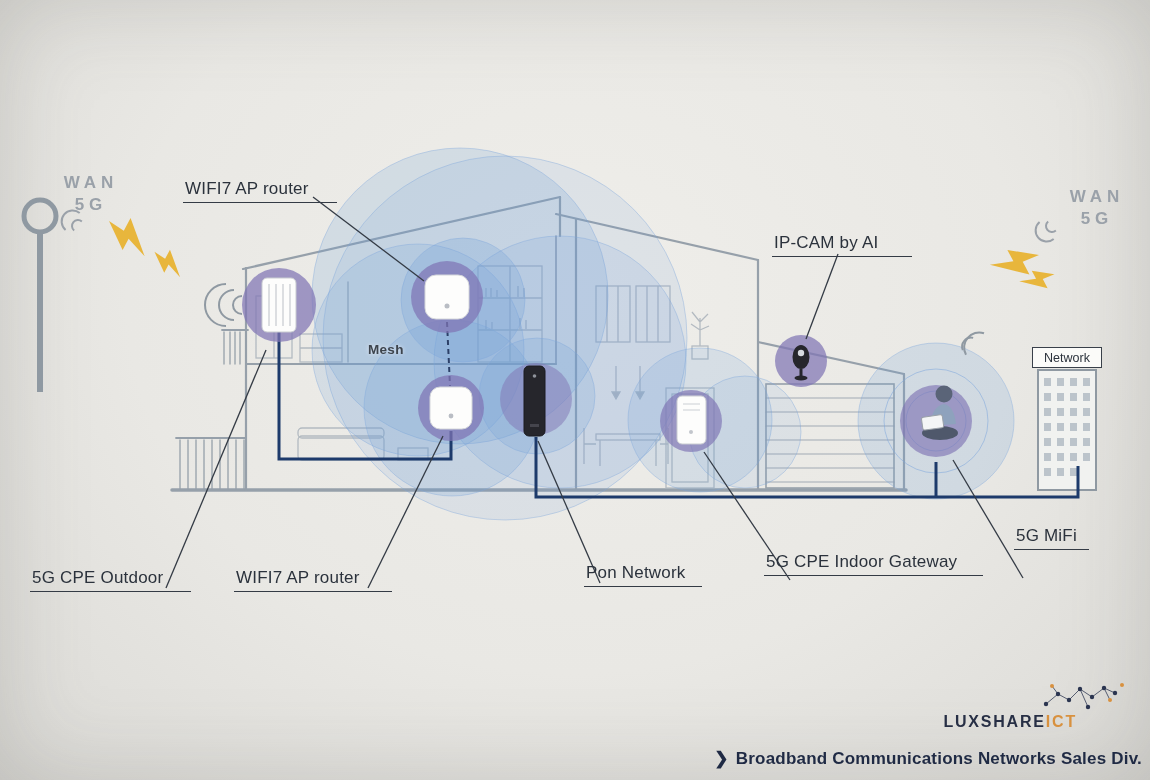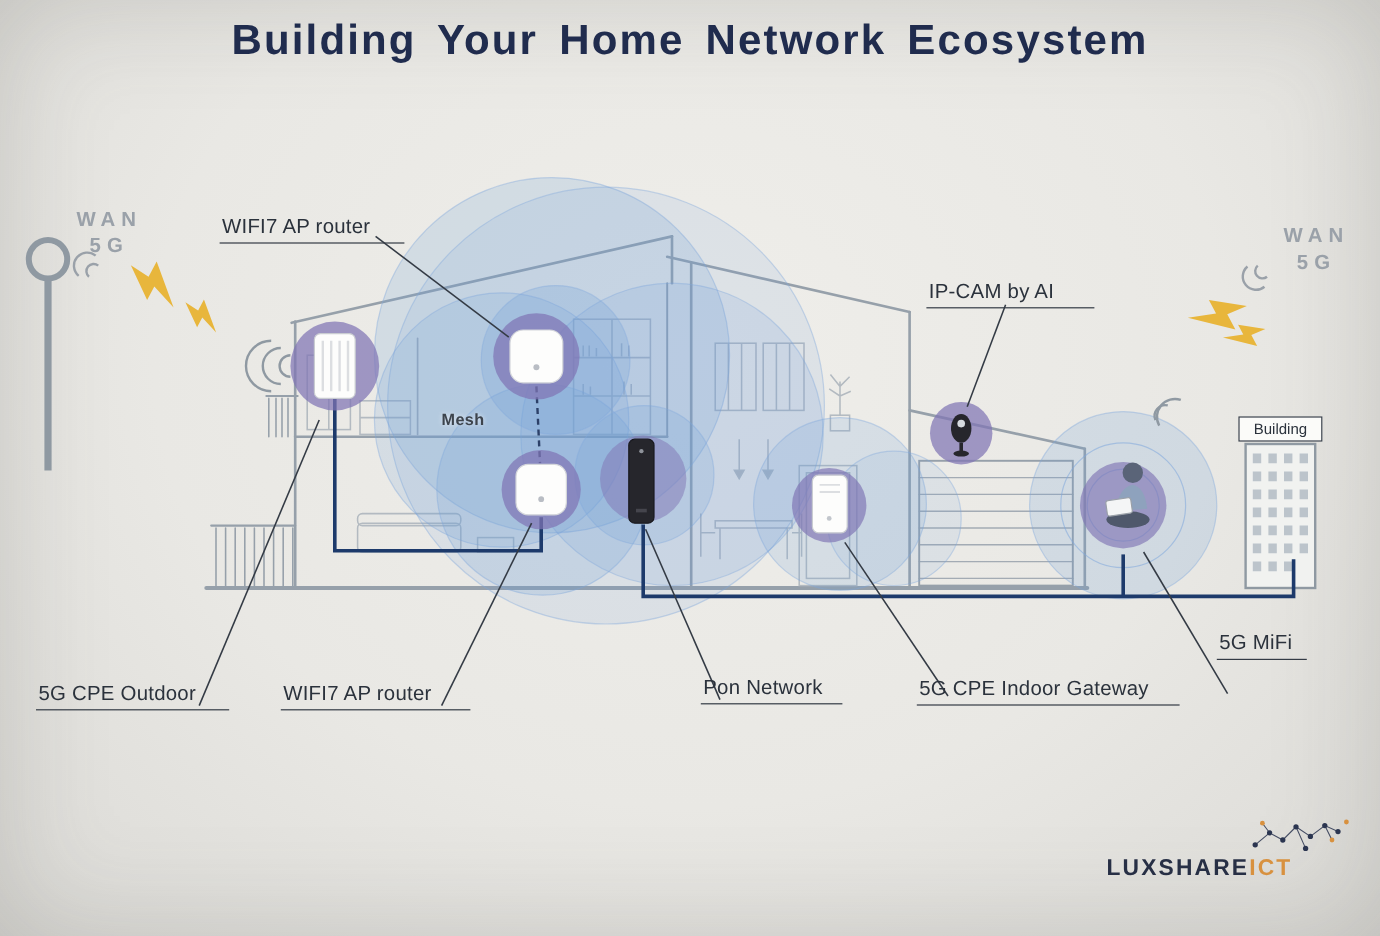--- a/index.html
+++ b/index.html
@@ -26,36 +26,35 @@
   .mesh{
     position:absolute; left:368px; top:342px; font-size:13.5px; font-weight:700;
     color:#3d444d; letter-spacing:.3px; text-shadow:0 0 4px rgba(235,240,248,.9);
   }
   .telecom{
     position:absolute; left:1032px; top:347px; width:70px; height:21px;
     background:#fbfbf9; border:1.5px solid #39404a; display:flex; align-items:center;
     justify-content:center; font-size:12.5px; color:#2b323c;
   }
   .brand{
-    position:absolute; top:713px; right:73px; font-size:19px; font-weight:700;
+    position:absolute; top:713px; right:73px; font-size:16px; font-weight:700;
     letter-spacing:1.8px; color:#272f45; white-space:nowrap;
   }
   .brand .ict{ color:#d8913f; font-weight:600; }
   .division{
     position:absolute; top:748px; right:8px; font-size:17px; font-weight:600;
     color:#1f2a44; letter-spacing:.2px; white-space:nowrap;
   }
   .division .chev{ margin-right:7px; }
 </style>
 </head>
 <body>
 
 <div class="stage">
 
-  <div class="title">Building Your Home Network Ecosystem</div>
 
   <svg class="art" width="1150" height="780" viewBox="0 0 1150 780">
 
     <g stroke="#96a0aa" fill="none" stroke-width="2.2" stroke-linecap="round">
       <line x1="172" y1="490" x2="906" y2="490" stroke-width="3.5"></line>
 
       <line x1="176" y1="438" x2="246" y2="438" stroke-width="1.8"></line>
       <path stroke-width="1.3" d="M180,440V489M188,440V489M196,440V489M204,440V489M212,440V489M220,440V489M228,440V489M236,440V489M244,440V489"></path>
       <line x1="222" y1="330" x2="248" y2="330" stroke-width="1.8"></line>
       <path stroke-width="1.3" d="M224,332V364M230,332V364M235,332V364M240,332V364M246,332V364"></path>
@@ -270,26 +269,29 @@
   <div class="label" style="left:183px; top:179px; padding-right:28px;">WIFI7 AP router</div>
 
   <div class="label" style="left:772px; top:233px; padding-right:34px;">IP-CAM by AI</div>
 
   <div class="label" style="left:30px; top:568px; ">5G CPE Outdoor</div>
 
   <div class="label" style="left:234px; top:568px; padding-right:32px;">WIFI7 AP router</div>
 
   <div class="label" style="left:584px; top:563px; padding-right:16px;">Pon Network</div>
 
-  <div class="label" style="left:764px; top:564px; padding-right:26px;">5G CPE Indoor Gateway</div>
+  <div class="label" style="left:764px; top:552px; padding-right:26px;">5G CPE Indoor Gateway</div>
 
   <div class="label" style="left:1014px; top:526px; padding-right:12px;">5G MiFi</div>
 
   <div class="mesh">Mesh</div>
 
-  <div class="telecom">Building</div>
+  <div class="telecom">Network</div>
 
   <div class="brand">
     <span>LUXSHARE</span><span class="ict">ICT</span>
   </div>
 
+  <div class="division">
+    <span class="chev">❯</span><span>Broadband Communications Networks Sales Div.</span>
+  </div>
 
 </div>
 
 </body></html>

